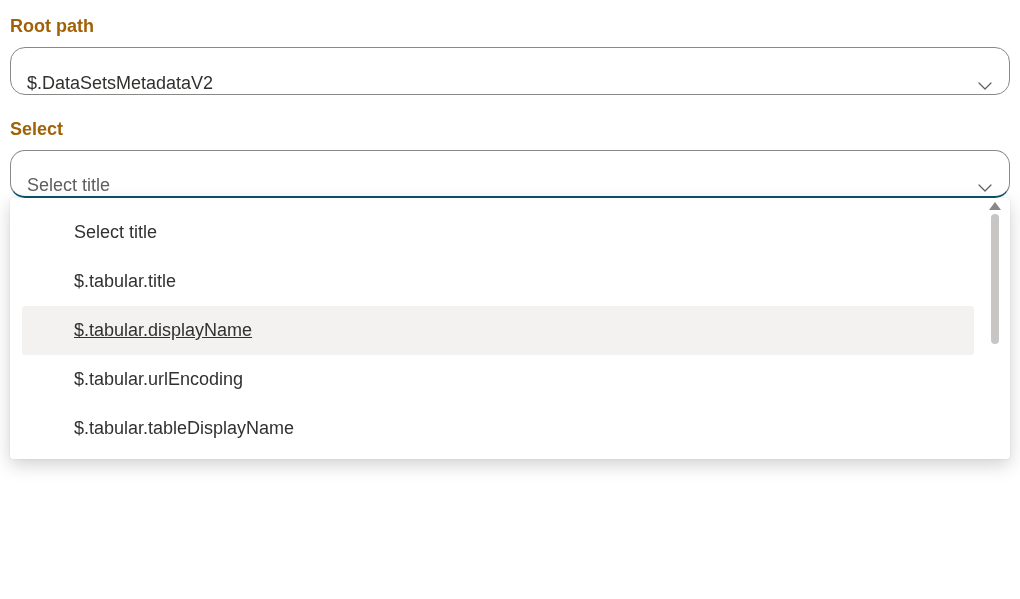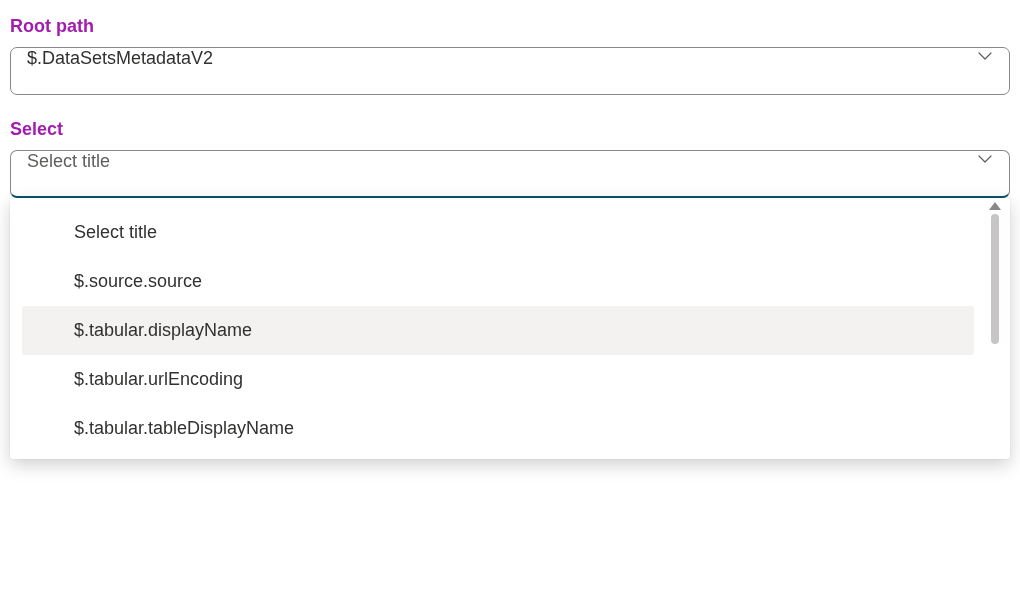--- a/index.html
+++ b/index.html
@@ -7,32 +7,32 @@
       font-family: "Segoe UI", -apple-system, BlinkMacSystemFont, sans-serif;
       background: #ffffff;
       padding: 16px 10px 0 10px;
       width: 1020px;
       color: #323130;
     }
     .field-group { margin-bottom: 24px; position: relative; }
     .field-label {
       font-size: 18px;
       font-weight: 700;
-      color: #a21caf;
+      color: #a16207;
       margin-bottom: 10px;
       display: block;
     }
     .dropdown-control {
       width: 100%;
       height: 48px;
       border: 1px solid #8a8886;
-      border-radius: 7px;
+      border-radius: 15px;
       background: #ffffff;
       display: flex;
-      align-items: flex-start;
+      align-items: flex-end;
       justify-content: space-between;
       padding: 0 16px;
       cursor: pointer;
       font-size: 18px;
       color: #323130;
     }
     .dropdown-value { flex: 1; text-align: left; }
     .dropdown-placeholder { color: #605e5c; }
     .chevron {
       width: 16px; height: 16px;
@@ -58,21 +58,21 @@
       position: relative;
     }
     .dropdown-item {
       font-size: 18px;
       color: #323130;
       padding: 14px 20px 14px 52px;
       cursor: pointer;
       border-radius: 3px;
       margin: 0 12px;
     }
-    .dropdown-item.highlighted { background: #f3f2f1; }
+    .dropdown-item.highlighted { background: #f3f2f1; text-decoration: underline; }
     .scroll-affordance {
       position: absolute;
       right: 8px;
       top: 4px;
       bottom: 8px;
       width: 14px;
       display: flex;
       flex-direction: column;
       align-items: center;
     }
@@ -112,21 +112,21 @@
     <span class="chevron">
       <svg width="16" height="16" viewBox="0 0 16 16">
           <path d="M2 5 L8 11 L14 5" stroke="#605e5c" stroke-width="1.2" fill="none" stroke-linecap="round" stroke-linejoin="round"></path>
         </svg>
     </span>
   </div>
 
   <div class="dropdown-listbox">
     <div class="dropdown-scroll" id="title-options">
         <div class="dropdown-item">Select title</div>
-        <div class="dropdown-item">$.source.source</div>
+        <div class="dropdown-item">$.tabular.title</div>
         <div class="dropdown-item highlighted">$.tabular.displayName</div>
         <div class="dropdown-item">$.tabular.urlEncoding</div>
         <div class="dropdown-item">$.tabular.tableDisplayName</div>
       </div>
     <div class="scroll-affordance">
       <div class="scroll-arrow-up"></div>
       <div class="scroll-thumb"></div>
     </div>
   </div>
 </div>

